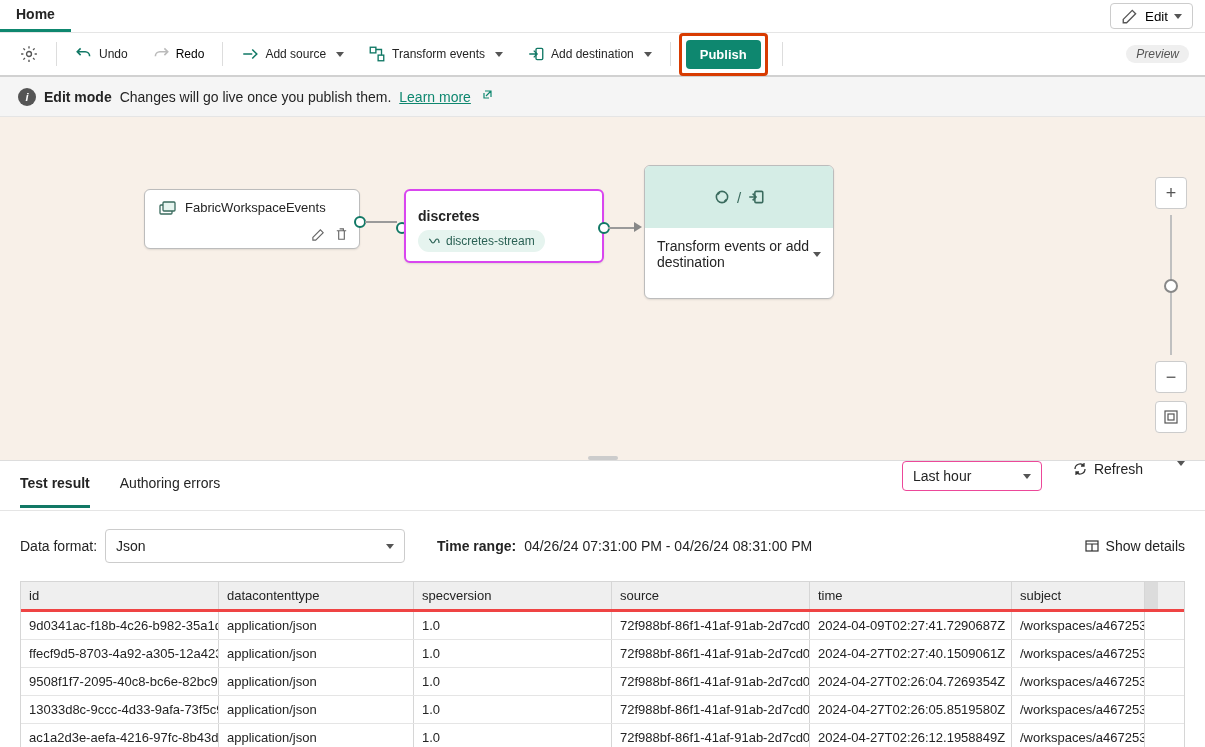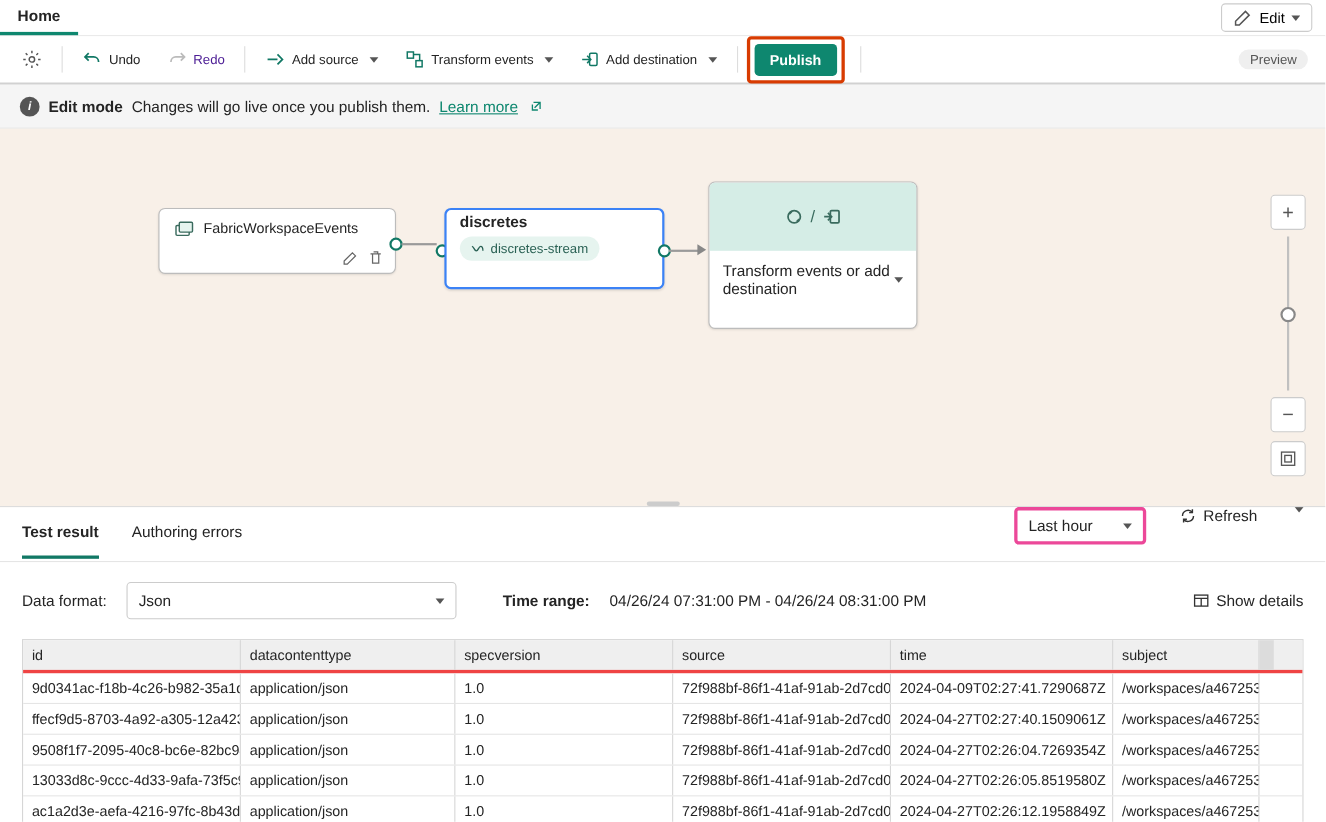--- a/index.html
+++ b/index.html
@@ -4,63 +4,63 @@
 <style>
 * { box-sizing: border-box; margin: 0; padding: 0; font-family: "Segoe UI", sans-serif; }
 html, body { width: 1205px; height: 747px; background: #fff; font-size: 13px; color: #242424; }
 .top-bar { display: flex; align-items: stretch; height: 33px; border-bottom: 1px solid #e5e5e5; }
 .home-tab { padding: 6px 16px 0; font-size: 14px; border-bottom: 3px solid #0e876f; font-weight: 600; }
 .top-spacer { flex: 1; }
 .edit-btn { display: flex; align-items: center; gap: 6px; margin: 3px 12px; padding: 4px 10px; border: 1px solid #ccc; border-radius: 4px; background: #fff; cursor: pointer; justify-content: space-between; }
 .triangle-down { width: 0; height: 0; border-left: 4px solid transparent; border-right: 4px solid transparent; border-top: 5px solid #555; }
 .toolbar { display: flex; align-items: center; height: 44px; padding: 0 10px; border-bottom: 2px solid #d1d1d1; gap: 4px; background: #fff; }
 .tb-btn { display: flex; align-items: center; gap: 6px; padding: 6px 10px; border-radius: 4px; cursor: pointer; font-size: 12px; }
-.tb-btn.disabled { color: #4c1d95; cursor: default; }
+.tb-btn.disabled { color: #000000; cursor: default; }
 .tb-sep { width: 1px; height: 24px; background: #ddd; margin: 0 4px; }
 .chev { width: 0; height: 0; border-left: 4px solid transparent; border-right: 4px solid transparent; border-top: 5px solid #555; margin-left: 4px; }
 .publish-btn { background: #0e876f; color: #fff; font-weight: 600; border-radius: 4px; padding: 7px 14px; cursor: pointer; }
 .publish-highlight { border: 3px solid #d83b01; border-radius: 4px; padding: 4px; }
-.preview-pill { background: #efefef; border-radius: 10px; padding: 2px 10px; font-size: 12px; color: #555; margin-left: auto; margin-right: 6px; }
+.preview-pill { background: #efefef; border-radius: 10px; padding: 2px 10px; font-size: 12px; color: #555; margin-left: auto; margin-right: 6px; font-style: italic; }
 .tb-icon { width: 18px; height: 18px; }
 .notice-bar { display: flex; align-items: center; height: 40px; padding: 0 18px; background: #f5f5f5; border-bottom: 1px solid #e5e5e5; gap: 8px; font-size: 14px; }
 .notice-icon { width: 18px; height: 18px; border-radius: 50%; background: #555; color: #fff; display: flex; align-items: center; justify-content: center; font-size: 11px; font-style: italic; font-weight: bold; }
-.notice-bar a { color: #0e876f; text-decoration: underline; display: flex; align-items: center; gap: 10px; }
+.notice-bar a { color: #0e876f; text-decoration: underline; display: flex; gap: 10px; }
 .canvas { position: relative; height: 344px; background: #f8f0e8; border-bottom: 1px solid #ddd; }
 .zoom-ctrl { position: absolute; right: 18px; top: 60px; display: flex; flex-direction: column; align-items: center; }
 .zoom-btn { width: 32px; height: 32px; border: 1px solid #ccc; background: #fff; border-radius: 4px; display: flex; align-items: center; justify-content: center; font-size: 18px; color: #555; cursor: pointer; }
 .slider-track { width: 2px; height: 140px; background: #c0c0c0; margin: 6px 0; position: relative; }
 .slider-thumb { position: absolute; left: -6px; top: 64px; width: 14px; height: 14px; border-radius: 50%; background: #fff; border: 2px solid #888; }
 .node { position: absolute; background: #fff; border: 1px solid #bcbcbc; border-radius: 6px; box-shadow: 0 1px 2px rgba(0,0,0,0.1); }
 .node.src { left: 144px; top: 72px; width: 216px; height: 60px; padding: 10px 12px; display: flex; align-items: flex-start; gap: 8px; }
 .node.src .title { font-size: 13px; }
 .node.src .actions { position: absolute; bottom: 6px; right: 10px; display: flex; gap: 8px; color: #666; }
-.node.mid { left: 404px; top: 72px; width: 200px; height: 74px; padding: 2px 12px; border: 2px solid #3b82f6; }
+.node.mid { left: 404px; top: 72px; width: 200px; height: 74px; padding: 17px 12px; border: 2px solid #d946ef; }
 .node.mid .title { font-weight: 600; font-size: 14px; }
 .pill { display: inline-flex; align-items: center; gap: 6px; background: #e6f4ef; border-radius: 12px; padding: 4px 10px; margin-top: 6px; font-size: 12px; color: #2a6154; text-align: center; }
 .node.dest { left: 644px; top: 48px; width: 190px; height: 134px; padding: 0; overflow: hidden; }
 .dest-head { height: 62px; background: #d5ede6; display: flex; align-items: center; justify-content: center; gap: 6px; color: #3a6b5e; font-size: 15px; }
 .dest-body { padding: 10px 12px; display: flex; justify-content: space-between; align-items: center; font-size: 14px; }
 .dest-body .chev { border-top-color: #555; }
 .port { position: absolute; width: 12px; height: 12px; border-radius: 50%; background: #fff; border: 2px solid #117865; }
 .port.src-out { left: 354px; top: 99px; }
 .port.mid-in { left: 396px; top: 105px; }
 .port.mid-out { left: 598px; top: 105px; }
 .edge { position: absolute; height: 2px; background: #9a9a9a; }
 .edge.e1 { left: 365px; top: 104px; width: 32px; }
 .edge.e2 { left: 608px; top: 110px; width: 30px; }
 .arrow { position: absolute; left: 634px; top: 105px; width: 0; height: 0; border-top: 5px solid transparent; border-bottom: 5px solid transparent; border-left: 8px solid #888; }
 .drag-handle { position: absolute; left: 50%; bottom: 0; transform: translateX(-50%); width: 30px; height: 4px; background: #ccc; border-radius: 2px; }
 .panel-tabs { display: flex; align-items: flex-start; height: 50px; padding: 0 20px; gap: 30px; border-bottom: 1px solid #e5e5e5; }
 .panel-tab { font-size: 14px; padding: 14px 0; cursor: pointer; }
 .panel-tab.active { font-weight: 600; border-bottom: 3px solid #117865; }
-.time-select { margin-left: auto; padding: 6px 28px 6px 10px; border: 3px solid #ec4899; border-radius: 4px; font-size: 14px; width: 120px; background: #fff; position: relative; }
+.time-select { margin-left: auto; padding: 6px 28px 6px 10px; border: 1px solid #ec4899; border-radius: 4px; font-size: 14px; width: 140px; background: #fff; position: relative; }
 .time-select .chev { position: absolute; right: 10px; top: 12px; }
 .refresh { display: flex; align-items: center; gap: 6px; font-size: 14px; cursor: pointer; }
 .collapse-chev { margin-left: 4px; }
-.filter-row { display: flex; align-items: center; padding: 18px 20px; gap: 18px; font-size: 14px; }
+.filter-row { display: flex; align-items: center; padding: 18px 20px; gap: 8px; font-size: 14px; }
 .format-select { width: 300px; padding: 8px 10px; border: 1px solid #ccc; border-radius: 4px; position: relative; background: #fff; }
 .format-select .chev { position: absolute; right: 10px; top: 14px; }
 .time-range-lbl { font-weight: 600; margin-left: 24px; }
 .show-details { margin-left: auto; display: flex; align-items: center; gap: 6px; cursor: pointer; }
 .grid { margin: 0 20px; border: 1px solid #d6d6d6; font-size: 13px; }
 .grid-head { display: flex; background: #efefef; border-bottom: 3px solid #ef4444; }
 .grid-cell { padding: 6px 8px; border-right: 1px solid #d6d6d6; overflow: hidden; white-space: nowrap; }
 .col-id { width: 198px; }
 .col-dct { width: 195px; }
 .col-sv { width: 198px; }

